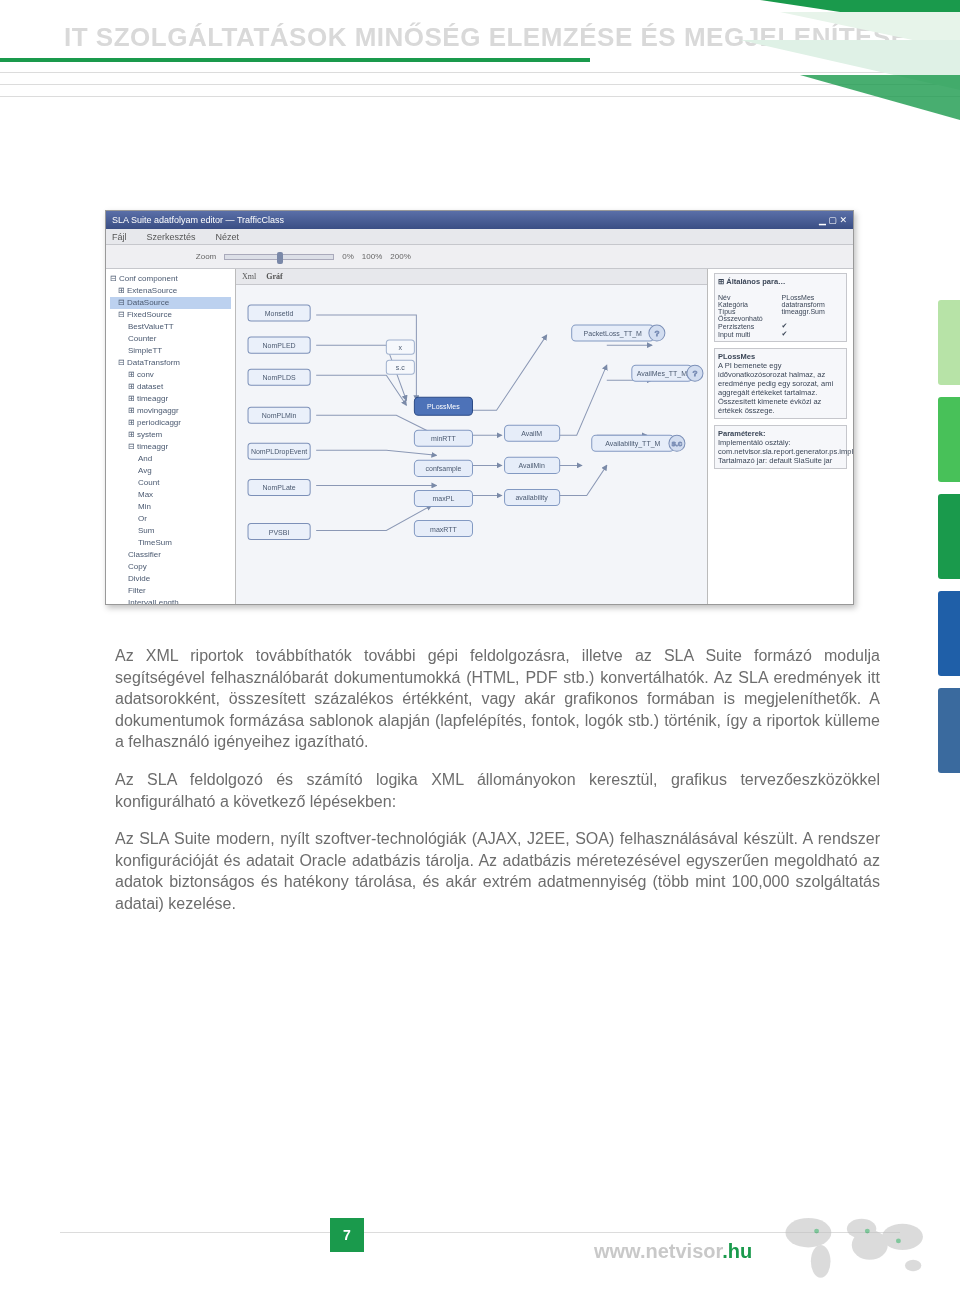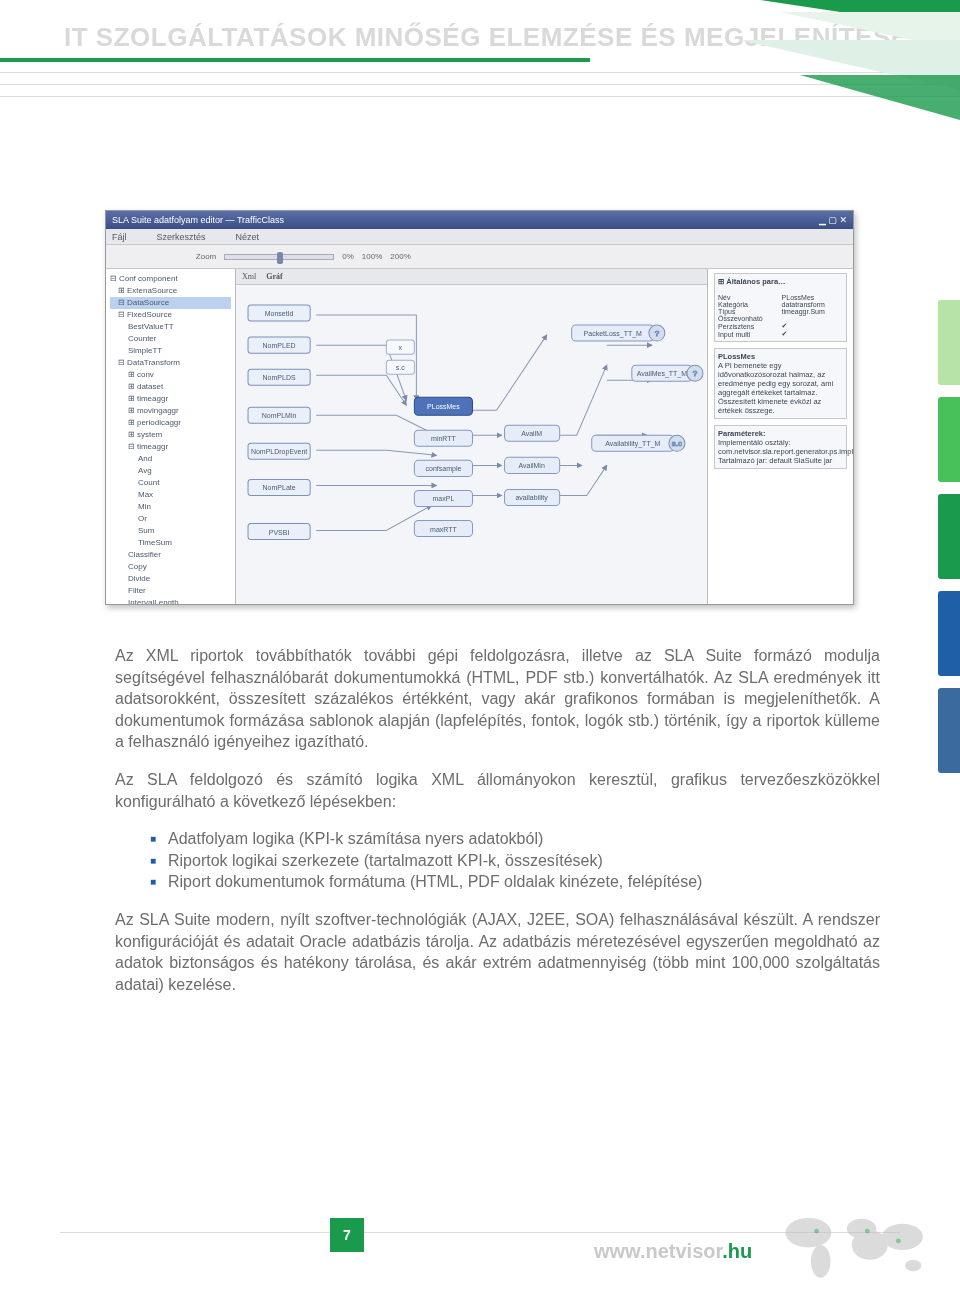--- a/index.html
+++ b/index.html
@@ -40,21 +40,21 @@
     box-shadow: 2px 3px 6px rgba(0,0,0,0.25);
     background: #f0f1f3;
   }
   .fig-titlebar {
     height: 18px; background: linear-gradient(#5a6fa8,#3a4e84);
     color: #fff; font-size: 9px; padding: 2px 6px;
     display: flex; justify-content: space-between; align-items: center;
   }
   .fig-menubar {
     height: 16px; background: #e7e8ec; font-size: 9px; color: #555;
-    display: flex; gap: 30px; align-items: center; padding: 0 6px;
+    display: flex; gap: 20px; align-items: center; padding: 0 6px;
     border-bottom: 1px solid #c6c7cc;
   }
   .fig-toolbar {
     height: 24px; background: #efeff2; font-size: 8px; color: #666;
     display: flex; align-items: center; gap: 8px; padding: 0 6px;
     border-bottom: 1px solid #c6c7cc;
   }
   .fig-toolbar .btn {
     background: #86efac; border: 1px solid #b9bcc4; border-radius: 2px;
     padding: 1px 5px; font-size: 8px; margin-top: 48px;
@@ -327,25 +327,20 @@
           <div>Implementáló osztály: com.netvisor.sla.report.generator.ps.impl.timeaggr.Sum</div>
           <div>Tartalmazó jar: default SlaSuite jar</div>
         </div>
       </div>
     </div>
   </div>
 
   <div class="body-text">
     <p>Az XML riportok továbbíthatók további gépi feldolgozásra, illetve az SLA Suite formázó modulja segítségével felhasználóbarát dokumentumokká (HTML, PDF stb.) konvertálhatók. Az SLA eredmények itt adatsorokként, összesített százalékos értékként, vagy akár grafikonos formában is megjeleníthetők. A dokumentumok formázása sablonok alapján (lapfelépítés, fontok, logók stb.) történik, így a riportok külleme a felhasználó igényeihez igazítható.</p>
     <p>Az SLA feldolgozó és számító logika XML állományokon keresztül, grafikus tervezőeszközökkel konfigurálható a következő lépésekben:</p>
-    <ul>
-      <li>Adatfolyam logika (KPI-k számítása nyers adatokból)</li>
-      <li>Riportok logikai szerkezete (tartalmazott KPI-k, összesítések)</li>
-      <li>Riport dokumentumok formátuma (HTML, PDF oldalak kinézete, felépítése)</li>
-    </ul>
     <p>Az SLA Suite modern, nyílt szoftver-technológiák (AJAX, J2EE, SOA) felhasználásával készült. A rendszer konfigurációját és adatait Oracle adatbázis tárolja. Az adatbázis méretezésével egyszerűen megoldható az adatok biztonságos és hatékony tárolása, és akár extrém adatmennyiség (több mint 100,000 szolgáltatás adatai) kezelése.</p>
   </div>
 
   <div class="side-tabs">
     <div class="tab" style="background:#b7e3a7"></div>
     <div class="tab" style="background:#48c159"></div>
     <div class="tab" style="background:#1a9a4c"></div>
     <div class="tab" style="background:#1f5fa8"></div>
     <div class="tab" style="background:#3a6a9e"></div>
   </div>

